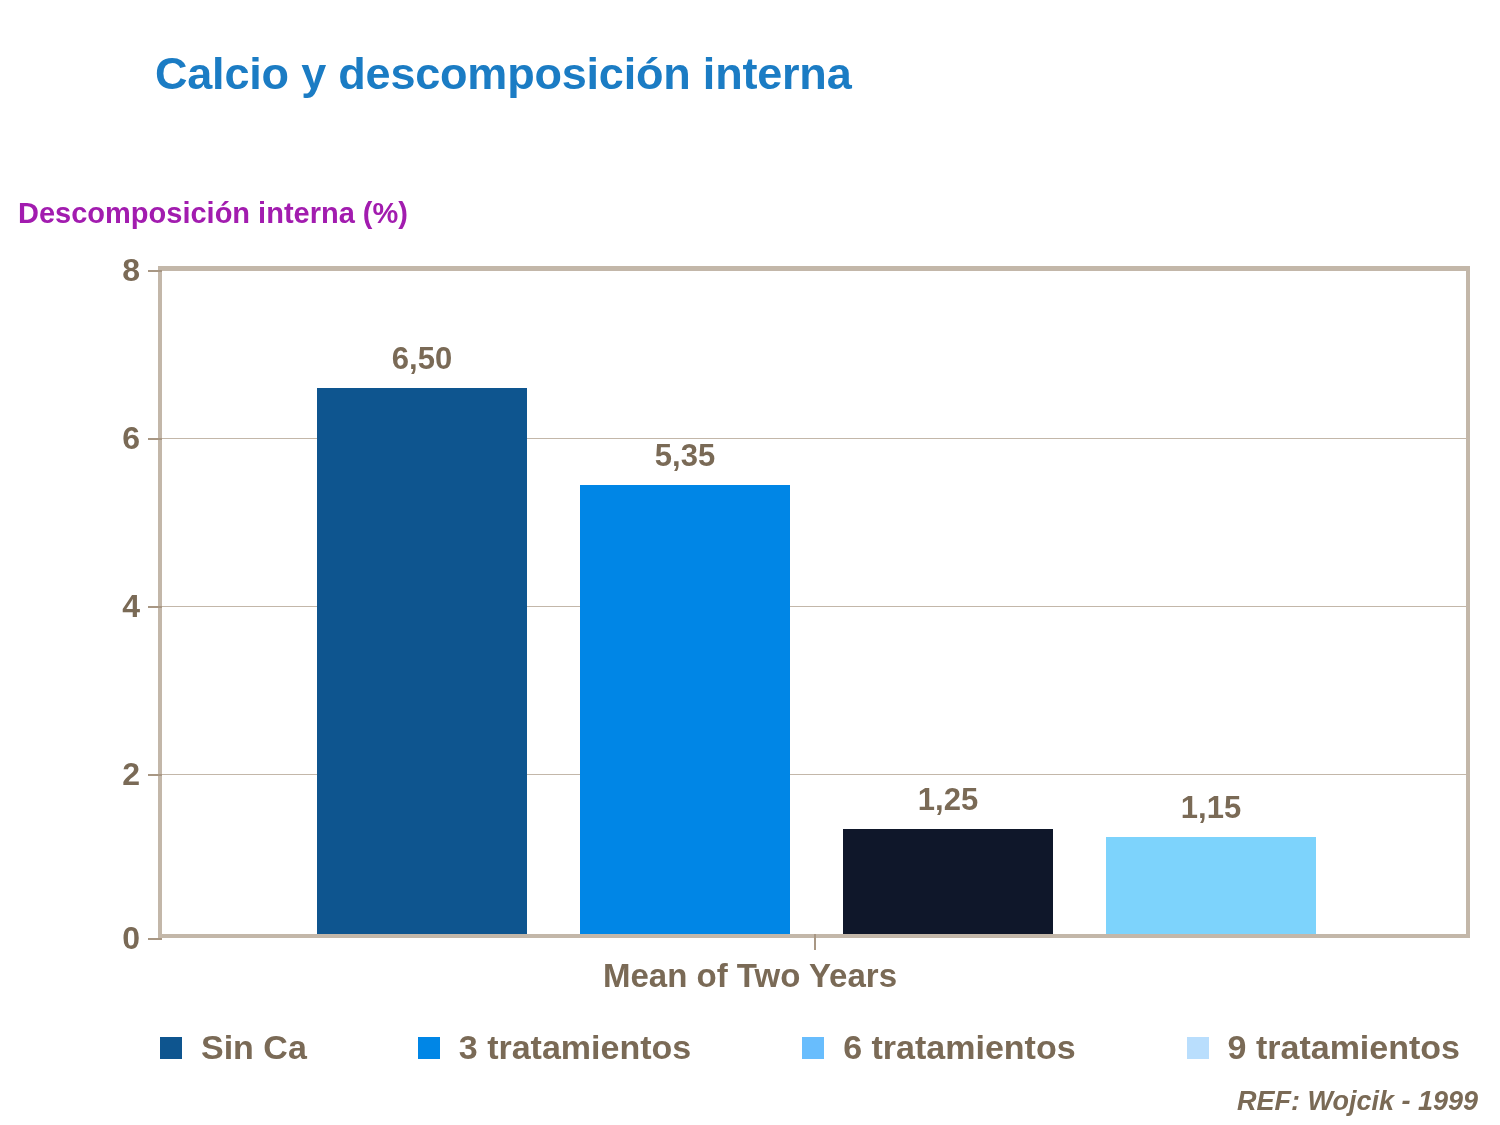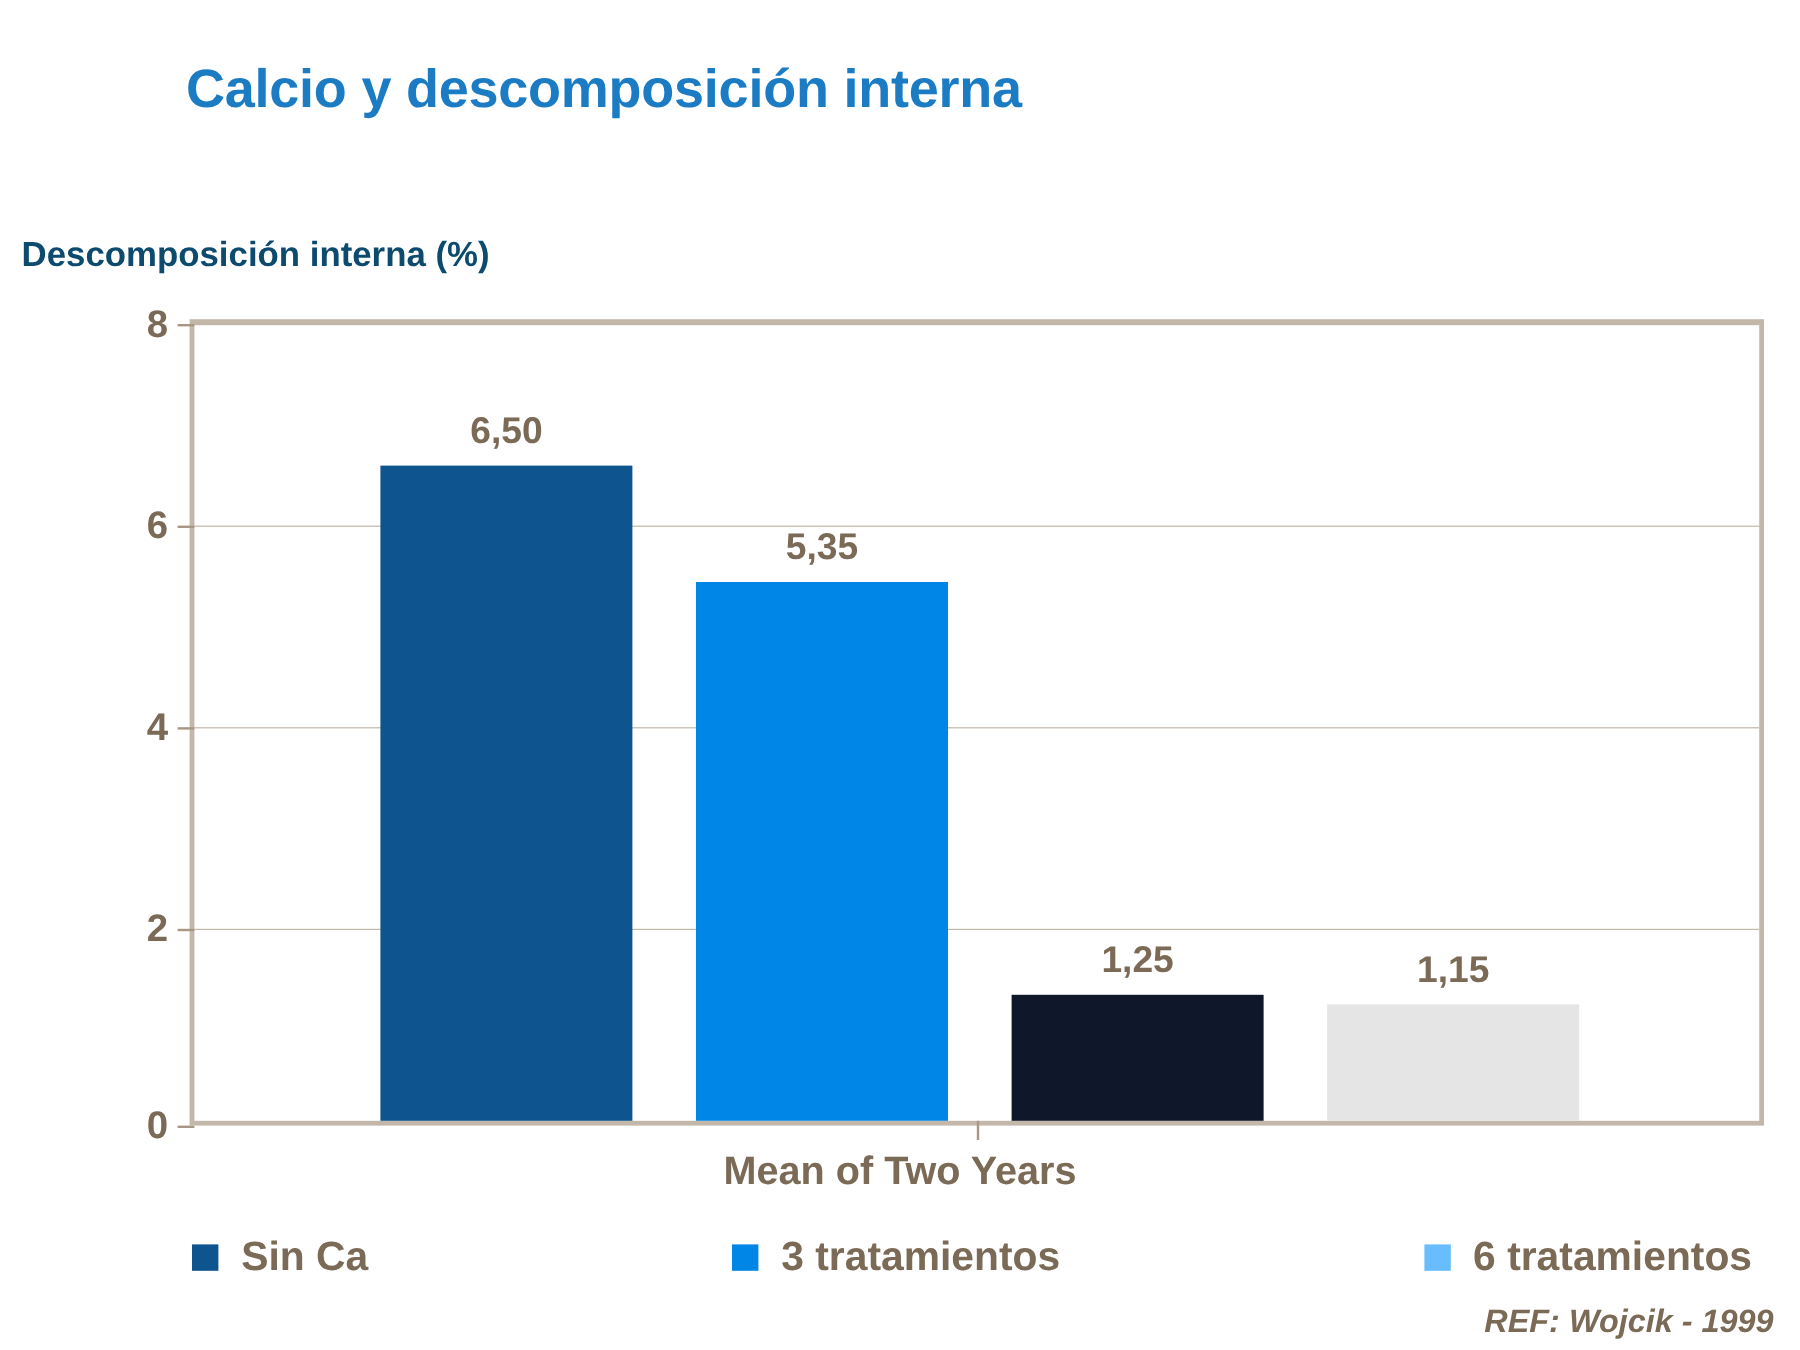--- a/index.html
+++ b/index.html
@@ -45,21 +45,21 @@
     white-space: nowrap;
   }
 
   
   #y-axis-title {
     position: absolute;
     left: 18px;
     top: 197px;
     font-size: 29px;
     font-weight: bold;
-    color: #0c4a6e;
+    color: #a21caf;
     white-space: nowrap;
   }
 
   
   #plot-wrap {
     position: absolute;
     left: 158px;
     top: 266px;
     width: 1312px;
     height: 672px;
@@ -217,21 +217,21 @@
       </div>
 
       <div class="bar" style="left:418px; width:210px; height:449px; background:#0086E6;">
         <div class="bar-value">5,35</div>
       </div>
 
       <div class="bar" style="left:681px; width:210px; height:105px; background:#0f172a;">
         <div class="bar-value">1,25</div>
       </div>
 
-      <div class="bar" style="left:944px; width:210px; height:97px; background:#e5e5e5;">
+      <div class="bar" style="left:944px; width:210px; height:97px; background:#7dd3fc;">
         <div class="bar-value">1,15</div>
       </div>
 
       <div id="bottom-tick"></div>
     </div>
   </div>
 
   <div id="x-axis-title">Mean of Two Years</div>
 
   <div id="legend">
@@ -240,17 +240,21 @@
       <span class="legend-label">Sin Ca</span>
     </div>
     <div class="legend-item">
       <span class="legend-swatch" style="background:#0086E6;"></span>
       <span class="legend-label">3 tratamientos</span>
     </div>
     <div class="legend-item">
       <span class="legend-swatch" style="background:#68BDFD;"></span>
       <span class="legend-label">6 tratamientos</span>
     </div>
+    <div class="legend-item">
+      <span class="legend-swatch" style="background:#B9DEFD;"></span>
+      <span class="legend-label">9 tratamientos</span>
+    </div>
   </div>
 
   <div id="reference">REF: Wojcik - 1999</div>
 
 </div>
 
 </body></html>

